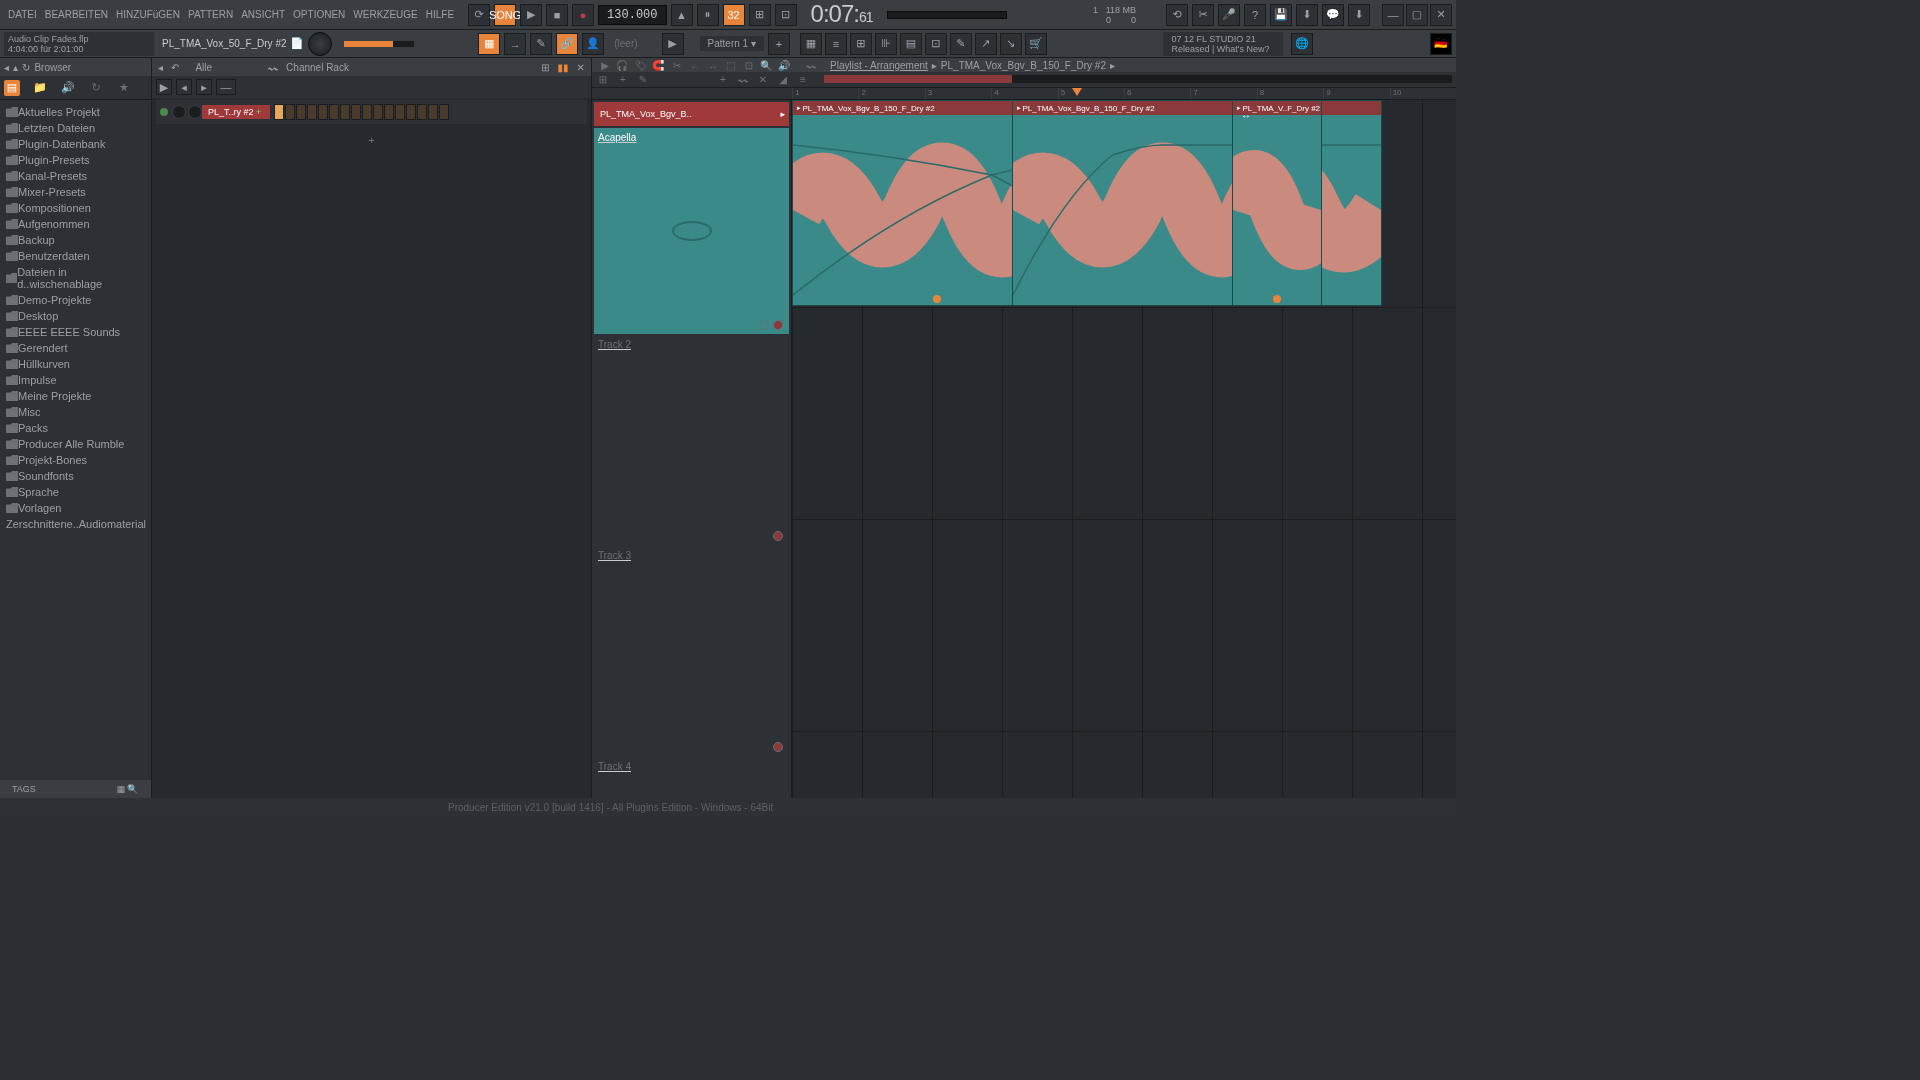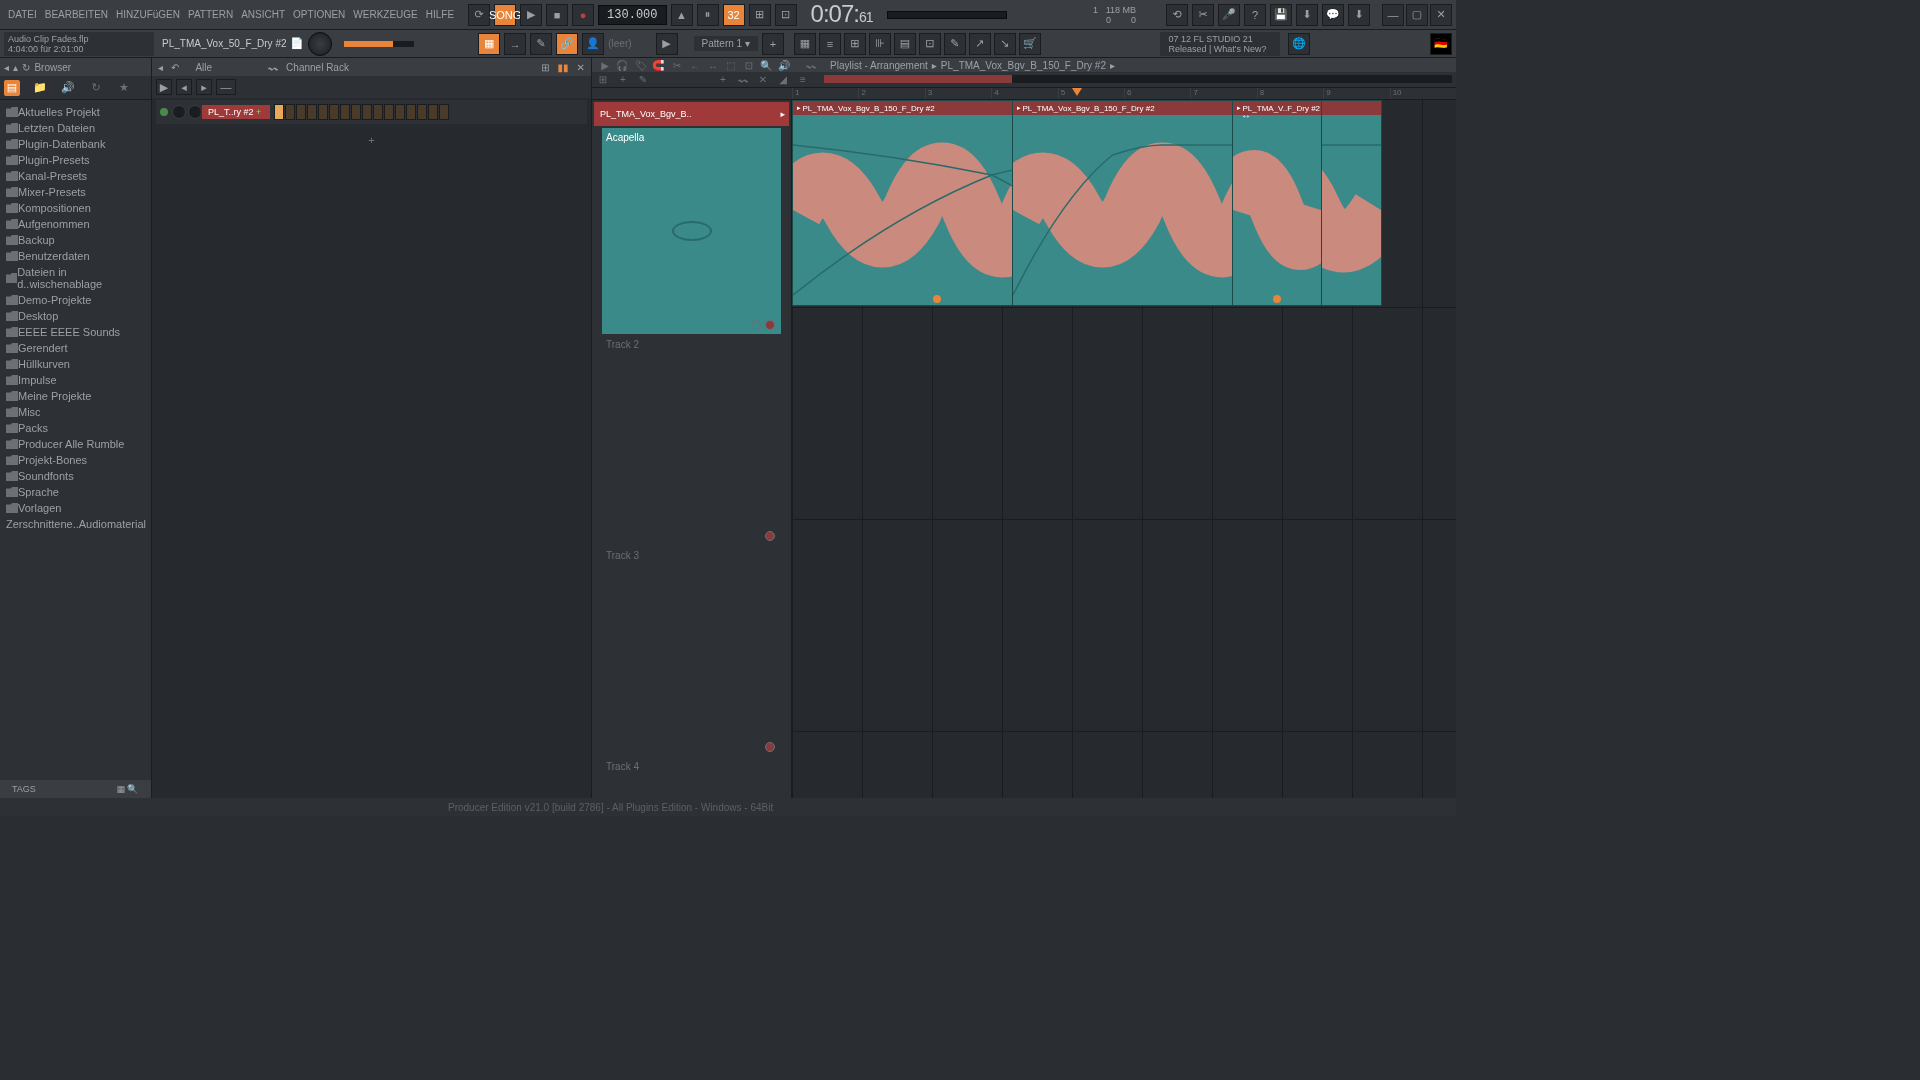--- a/index.html
+++ b/index.html
@@ -21,21 +21,21 @@
 .window-controls { display: flex; gap: 2px; margin-left: 8px; }
 
 
 .toolbar2 { height: 28px; background: #3a3e43; display: flex; align-items: center; padding: 0 4px; gap: 4px; border-bottom: 1px solid #1a1d20; }
 .hint-panel { width: 150px; height: 24px; background: #2d3136; font-size: 9px; padding: 2px 4px; line-height: 10px; color: #9aa0a6; }
 .clip-name { color: #c8ccd0; margin-left: 4px; font-size: 10px; }
 .knob { width: 24px; height: 24px; border-radius: 50%; background: radial-gradient(circle, #3a3e43, #1a1d20); border: 1px solid #0a0d10; }
 .vol-slider { width: 70px; height: 6px; background: #1a1d20; position: relative; margin-left: 8px; }
 .vol-slider::after { content: ''; position: absolute; left: 0; top: 0; width: 70%; height: 100%; background: #e8853a; }
 .pattern-select { background: #2d3136; padding: 2px 8px; color: #9aa0a6; font-size: 10px; margin-left: 12px; }
-.empty-label { font-size: 10px; color: #6a7076; }
+.empty-label { font-size: 10px; color: #6a7076; margin-left: 6px; }
 .info-panel { margin-left: auto; background: #2d3136; padding: 2px 8px; font-size: 9px; color: #9aa0a6; width: 120px; line-height: 10px; }
 
 
 .main { display: flex; height: calc(100% - 58px - 18px); }
 
 
 .browser { width: 152px; background: #2d3136; border-right: 1px solid #1a1d20; display: flex; flex-direction: column; }
 .browser-header { height: 18px; background: #3a3e43; display: flex; align-items: center; padding: 0 4px; gap: 4px; font-size: 10px; color: #9aa0a6; }
 .browser-icons { height: 24px; background: #2d3136; display: flex; align-items: center; padding: 0 4px; gap: 12px; border-bottom: 1px solid #1a1d20; }
 .brw-icon { width: 16px; height: 16px; display: flex; align-items: center; justify-content: center; color: #6a7076; cursor: pointer; }
@@ -58,35 +58,35 @@
 .cr-steps { display: flex; gap: 1px; margin-left: 4px; }
 .cr-step { width: 10px; height: 16px; background: #4a3a2a; border: 1px solid #1a1d20; }
 .cr-step.first { background: #e8a85a; }
 .cr-add { text-align: center; color: #6a7076; padding: 8px; cursor: pointer; }
 
 
 .playlist { flex: 1; background: #262a2f; display: flex; flex-direction: column; }
 .pl-header { height: 18px; background: #3a3e43; display: flex; align-items: center; padding: 0 6px; gap: 4px; font-size: 10px; color: #9aa0a6; }
 .pl-icons { display: flex; gap: 4px; }
 .pl-icon { width: 14px; height: 14px; color: #6a7076; cursor: pointer; display: flex; align-items: center; justify-content: center; font-size: 10px; }
-.pl-title { margin-left: 8px; }
+.pl-title { margin-left: 8px; text-decoration: underline; }
 .pl-toolbar { height: 20px; background: #2d3136; display: flex; align-items: center; padding: 0 4px; gap: 6px; border-bottom: 1px solid #1a1d20; }
 .pl-scrollbar { height: 8px; background: #1a1d20; position: relative; }
 .pl-scroll-thumb { position: absolute; left: 0; width: 30%; height: 100%; background: #8a3a3a; }
 .pl-ruler { height: 16px; background: #2d3136; display: flex; border-bottom: 1px solid #1a1d20; position: relative; }
 .pl-ruler-labels { position: absolute; left: 200px; right: 0; height: 100%; display: flex; font-size: 8px; color: #6a7076; }
 .pl-ruler-labels span { flex: 1; padding-left: 2px; border-left: 1px solid #3a3e43; }
 .playhead-marker { position: absolute; left: 480px; top: 0; width: 0; height: 0; border-left: 5px solid transparent; border-right: 5px solid transparent; border-top: 8px solid #e8853a; }
 
 .pl-body { flex: 1; display: flex; }
 .pl-sidebar { width: 200px; background: #2d3136; border-right: 1px solid #1a1d20; }
 .clip-source { height: 24px; background: #a03a3a; color: #fff; display: flex; align-items: center; padding: 8px 6px; font-size: 9px; margin: 2px; position: relative; }
 .clip-source::after { content: '▸'; position: absolute; right: 4px; }
 
-.track-header { background: #3a8a8a; margin: 1px 10px; position: relative; display: flex; align-items: flex-start; padding: 4px; }
+.track-header { background: #3a8a8a; margin: 1px 2px; position: relative; display: flex; align-items: flex-start; padding: 4px; text-decoration: underline; }
 .track-header.h1 { height: 206px; }
 .track-header.empty { background: #2d3136; height: 210px; }
 .track-name { font-size: 10px; color: #fff; }
 .track-name.dim { color: #6a7076; }
 .lips-icon { position: absolute; left: 50%; top: 50%; transform: translate(-50%, -50%); width: 40px; height: 20px; border: 2px solid #2a6a6a; border-radius: 50%; }
 .track-ctrls { position: absolute; bottom: 4px; right: 6px; display: flex; gap: 4px; }
 .track-ctrl { width: 10px; height: 10px; border-radius: 50%; border: 1px solid #6a7076; }
 .track-ctrl.mute { background: #8a3a3a; }
 
 .pl-tracks { flex: 1; position: relative; background: #262a2f; overflow: hidden; }
@@ -494,14 +494,14 @@
           </div>
         </div>
         <div class="track-lane t2"></div>
         <div class="track-lane t3"></div>
       </div>
     </div>
   </div>
 </div>
 
 <div class="footer">
-  <span class="footer-text">Producer Edition v21.0 [build 2786] - All Plugins Edition - Windows - 64Bit</span>
+  <span class="footer-text">Producer Edition v21.0 [build 1416] - All Plugins Edition - Windows - 64Bit</span>
 </div>
 
 </body></html>

